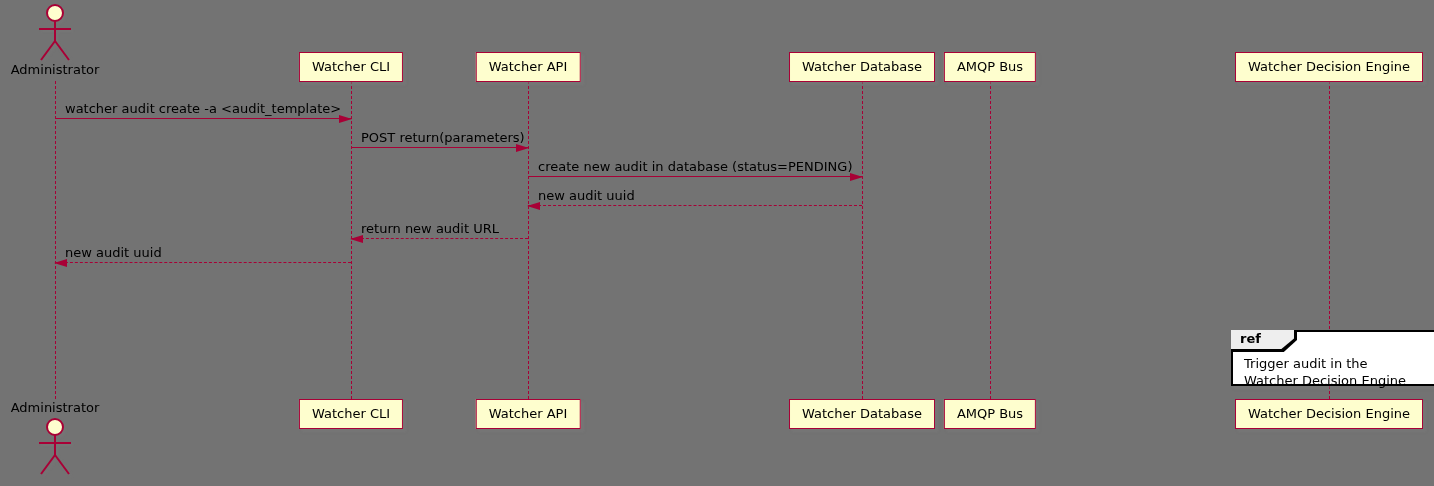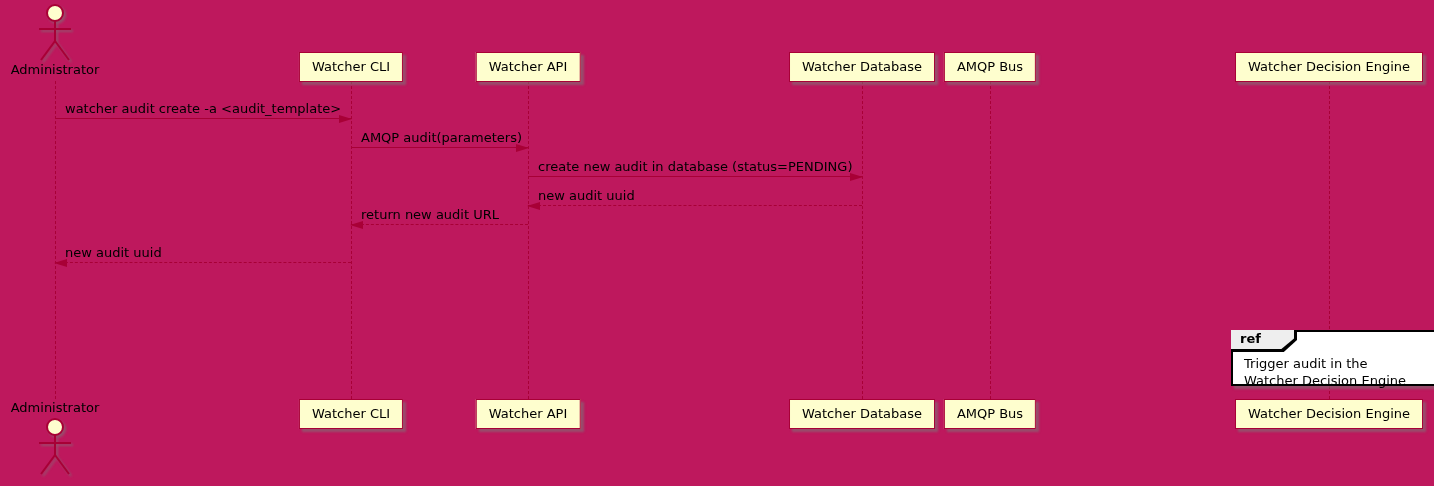--- a/index.html
+++ b/index.html
@@ -1,17 +1,17 @@
 <!DOCTYPE html>
 <html><head>
 <meta charset="utf-8">
 <style>
   html, body { margin:0; padding:0; background:#ffffff; }
   #diagram {
-    position:relative; width:1434px; height:486px; background:#be185d;
+    position:relative; width:1434px; height:486px; background:#737373;
     font-family:"DejaVu Sans","Liberation Sans",sans-serif; font-size:13px; color:#000;
     overflow:hidden;
   }
   .lifeline { position:absolute; width:0; border-left:1px dashed #A80036; z-index:1; }
   .pbox {
     position:absolute; transform:translateX(-50%);
     background:#FEFECE; border:1.5px solid #A80036;
     padding:6px 12px; white-space:nowrap; z-index:2;
     box-shadow:3px 3px 2px rgba(120,120,120,0.55);
     font-size:13px; line-height:16px;
@@ -78,35 +78,35 @@
     <div class="pbox" style="left: 990px; top: 399px;">AMQP Bus</div>
     <div class="lifeline" style="left: 1329px; top: 81px; height: 318px;"></div>
     <div class="pbox" style="left: 1329px; top: 52px;">Watcher Decision Engine</div>
     <div class="pbox" style="left: 1329px; top: 399px;">Watcher Decision Engine</div>
     <div class="msg" style="left: 55px; top: 100px; width: 296px;">
       <div class="msg-label">watcher audit create -a &lt;audit_template&gt;</div>
       <div class="msg-line solid"></div>
       <div class="msg-arrow right"></div>
     </div>
     <div class="msg" style="left: 351px; top: 129px; width: 177px;">
-      <div class="msg-label">AMQP audit(parameters)</div>
+      <div class="msg-label">POST return(parameters)</div>
       <div class="msg-line solid"></div>
       <div class="msg-arrow right"></div>
     </div>
     <div class="msg" style="left: 528px; top: 158px; width: 334px;">
       <div class="msg-label">create new audit in database (status=PENDING)</div>
       <div class="msg-line solid"></div>
       <div class="msg-arrow right"></div>
     </div>
     <div class="msg" style="left: 528px; top: 187px; width: 334px;">
       <div class="msg-label">new audit uuid</div>
       <div class="msg-line dashed"></div>
       <div class="msg-arrow left"></div>
     </div>
-    <div class="msg" style="left: 351px; top: 206px; width: 177px; text-align: right;">
+    <div class="msg" style="left: 351px; top: 220px; width: 177px; text-align: right;">
       <div class="msg-label">return new audit URL</div>
       <div class="msg-line dashed"></div>
       <div class="msg-arrow left"></div>
     </div>
     <div class="msg" style="left: 55px; top: 244px; width: 296px;">
       <div class="msg-label">new audit uuid</div>
       <div class="msg-line dashed"></div>
       <div class="msg-arrow left"></div>
     </div>
     <div class="ref-frame" style="left: 1231px; top: 330px; width: 216px; height: 56px;">

